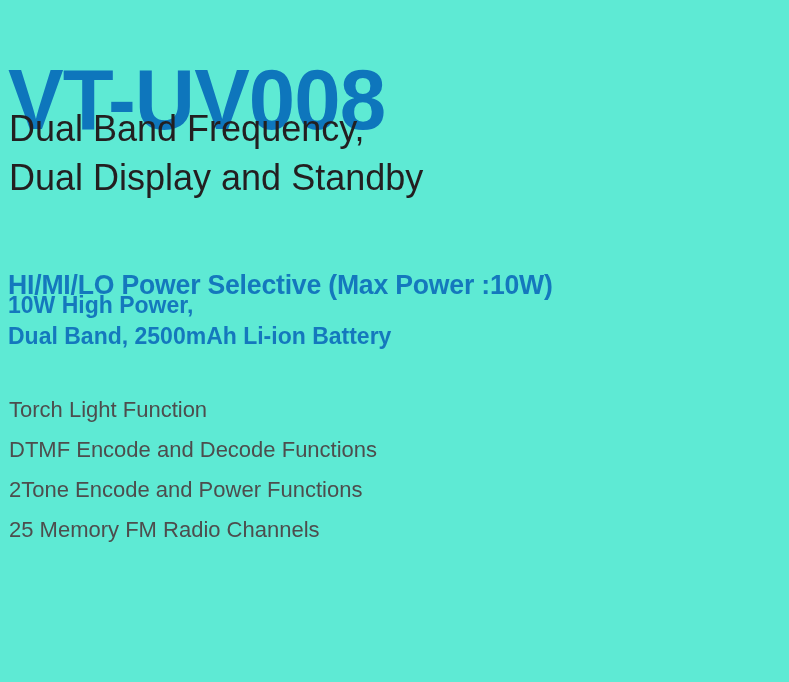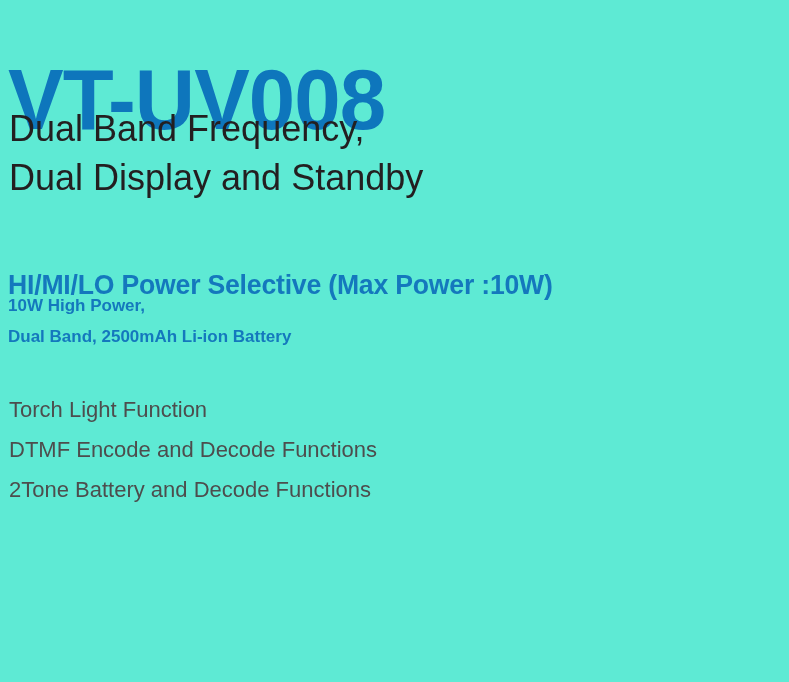--- a/index.html
+++ b/index.html
@@ -63,21 +63,21 @@
     white-space: nowrap;
     transform: scaleX(0.985);
     transform-origin: left top;
   }
 
   .headline-secondary {
     position: absolute;
     left: 8px;
     top: 290px;
     color: #1478bd;
-    font-size: 17px;
+    font-size: 23px;
     font-weight: bold;
     line-height: 31px;
     white-space: nowrap;
   }
   .headline-secondary-line { display: block; }
 
   
   .feature-list {
     position: absolute;
     left: 9px;
@@ -111,16 +111,17 @@
   <h2 class="headline-primary">HI/MI/LO Power Selective (Max Power :10W)</h2>
 
   <div class="headline-secondary">
     <span class="headline-secondary-line">10W High Power,</span>
     <span class="headline-secondary-line">Dual Band, 2500mAh Li-ion Battery</span>
   </div>
 
   <ul class="feature-list">
     <li class="feature-item">Torch Light Function</li>
     <li class="feature-item">DTMF Encode and Decode Functions</li>
-    <li class="feature-item">2Tone Battery and Decode Functions</li>
+    <li class="feature-item">2Tone Encode and Power Functions</li>
+    <li class="feature-item">25 Memory FM Radio Channels</li>
   </ul>
 
 </div>
 
 </body></html>

